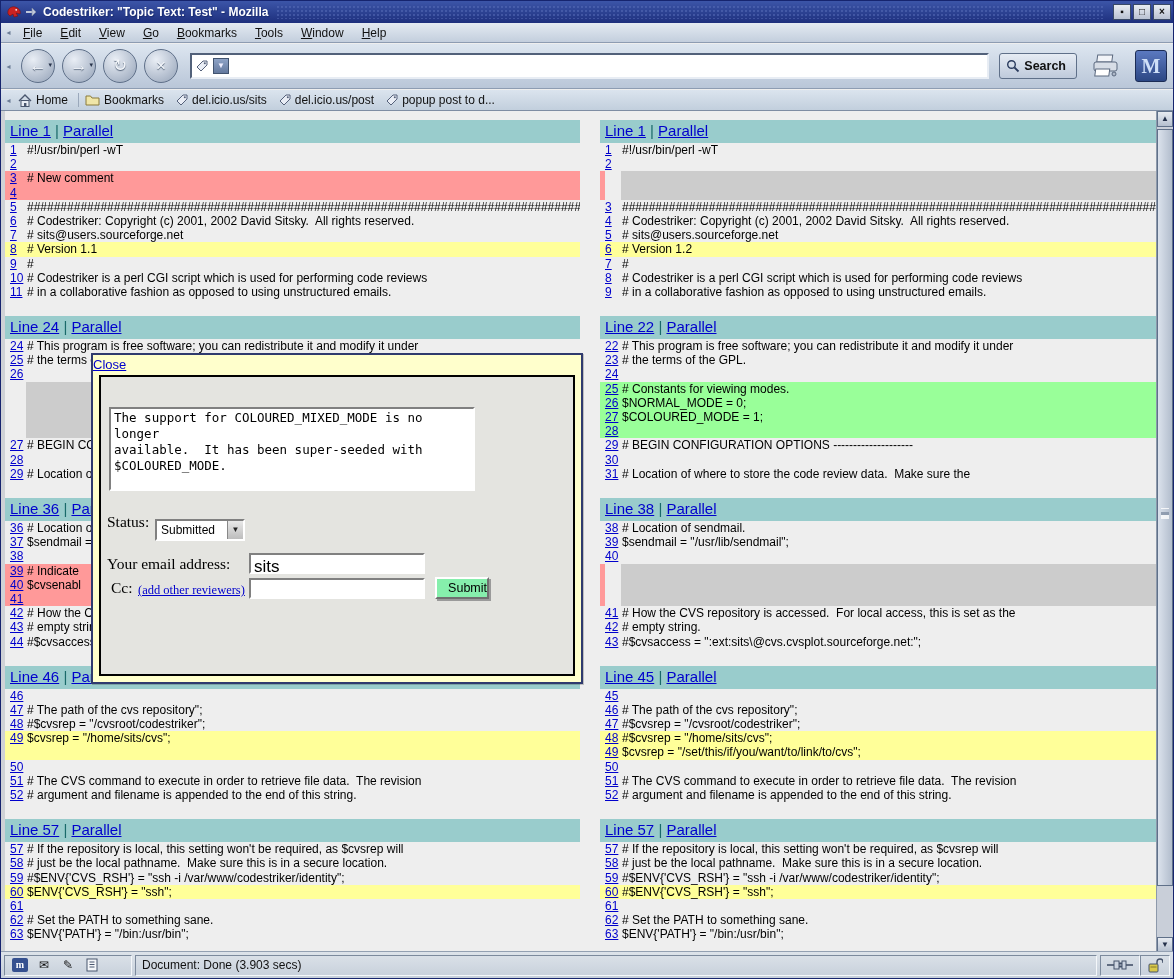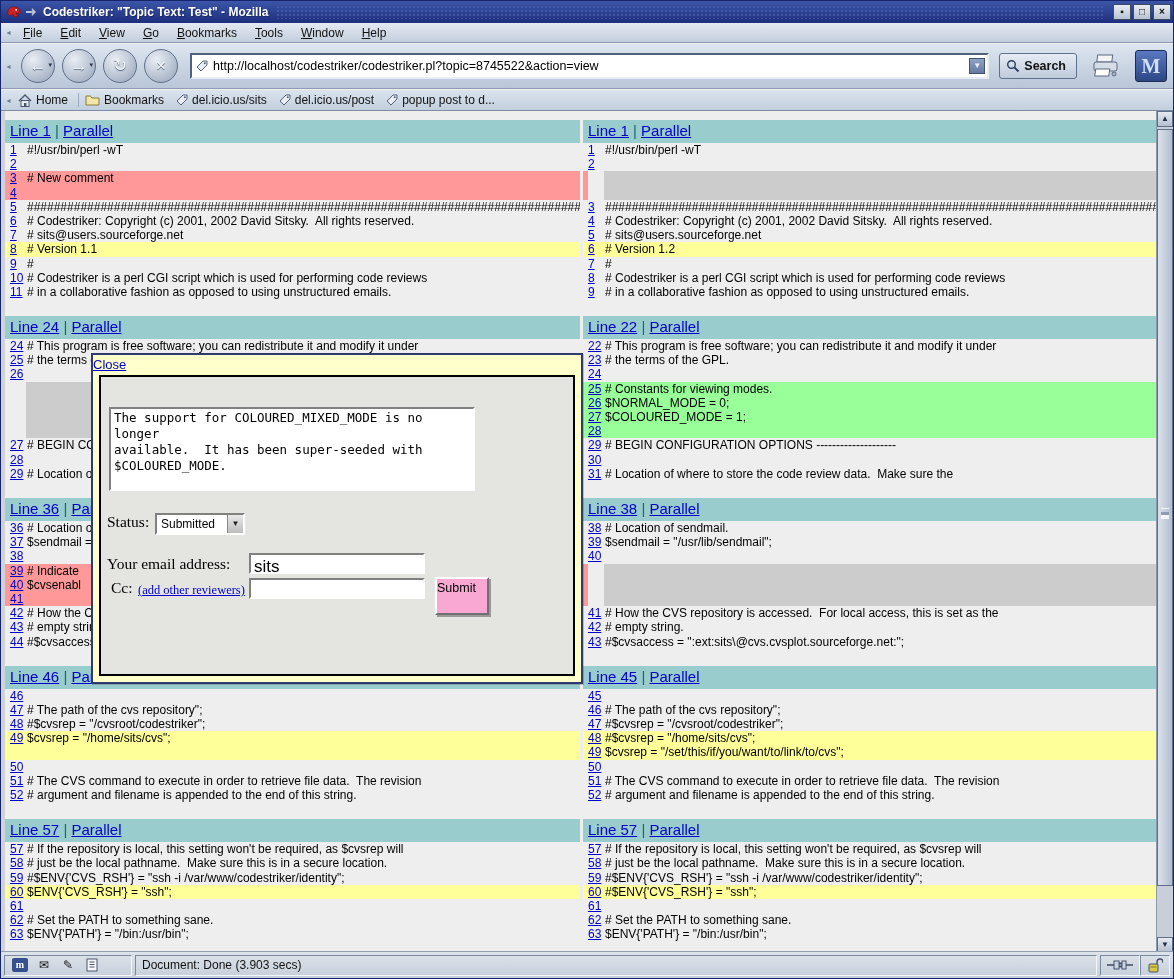--- a/index.html
+++ b/index.html
@@ -80,21 +80,21 @@
   }
   .bm-item { display:flex; align-items:center; gap:4px; padding:1px 8px 1px 4px; white-space:nowrap; }
   .bm-sep { width:1px; height:14px; background:#9aa8bb; margin:0 2px; }
 
   
   .content {
     position:absolute; left:0; top:110px; width:1157px; height:842px;
     background:#eeeeee; border-left:4px solid #cfd2d6; overflow:hidden;
   }
   .cols { padding-top:9px; }
-  .section { display:flex; margin-bottom:17px; }
+  .section { display:flex; margin-bottom:17px;gap:17px; }
   .col { width:575px; flex:0 0 575px; overflow:hidden; }
   .col.left { margin-right:3px; }
   .sec-header {
     height:23px; background:#99cccc; font-size:15px; padding:2px 0 0 5px;
     white-space:nowrap;
   }
   .sec-header a { color:#0000cc; text-decoration:underline; }
   .sec-header .sep { color:#1a6a6a; }
   .row { height:14.2px; display:flex; font-size:12px; line-height:14px; }
   .row .ln { width:22px; flex:0 0 22px; padding-left:5px; color:#0000cc; text-decoration:underline; overflow:hidden; }
@@ -156,43 +156,43 @@
   }
   .comment-box {
     position:absolute; left:8px; top:30px; width:366px; height:84px;
     background:#fff; border-top:2px solid #808080; border-left:2px solid #808080;
     border-bottom:2px solid #fff; border-right:2px solid #fff;
     font-family:"DejaVu Sans Mono", monospace; font-size:12.5px; line-height:16px;
     white-space:pre-wrap; padding:1px 3px; color:#000; overflow:hidden;
   }
   .serif-label { font-family:"Liberation Serif", serif; font-size:15.5px; color:#000; position:absolute; }
   .status-select {
-    position:absolute; left:54px; top:136px; width:90px; height:22px;
+    position:absolute; left:54px; top:142px; width:90px; height:22px;
     background:#fff; border-top:2px solid #808080; border-left:2px solid #808080;
     border-bottom:2px solid #fff; border-right:2px solid #fff;
     font-size:12px; display:flex; align-items:center; padding-left:4px;
   }
   .status-select .sel-arrow {
     position:absolute; right:0; top:0; bottom:0; width:16px;
     background:linear-gradient(#e8e8e8,#bdbdbd); border-left:1px solid #888;
     font-size:8px; text-align:center; line-height:18px; color:#222;
   }
   .text-input {
     position:absolute; background:#fff; width:176px; height:21px;
     border-top:2px solid #808080; border-left:2px solid #808080;
     border-bottom:2px solid #fff; border-right:2px solid #fff;
     font-size:17px; padding:2px 3px; font-family:"Liberation Sans", sans-serif;
   }
   .cc-link { position:absolute; left:37px; top:206px; font-family:"Liberation Serif", serif;
     font-size:12.5px; color:#0000cc; text-decoration:underline; }
   .submit-btn {
-    position:absolute; left:334px; top:200px; width:54px; height:38px;
-    background:#f9a8d4; border-top:2px solid #fff; border-left:2px solid #fff;
+    position:absolute; left:334px; top:200px; width:54px; height:22px;
+    background:#86efac; border-top:2px solid #fff; border-left:2px solid #fff;
     border-bottom:2px solid #707070; border-right:2px solid #707070;
-    font-size:12.5px; text-align:left; line-height:19px; color:#000;
+    font-size:12.5px; text-align:right; line-height:19px; color:#000;
     box-shadow:2px 2px 0 #9a9a9a;
   }
   svg { display:block; }
 </style>
 </head>
 <body>
 
 <div class="titlebar">
   <svg class="app-icon" viewBox="0 0 16 14">
     <path d="M2 9 C1 4 5 1 9 2 C13 3 15 6 14 9 L10 8 L12 11 L8 12 L7 9 L4 11 Z" fill="#cc2222" stroke="#7a0f0f" stroke-width="0.6"></path>
@@ -222,21 +222,20 @@
   <div class="navbtn">
     <span>→</span><span class="dropmark">▾</span>
   </div>
   <div class="navbtn"><span>↻</span></div>
   <div class="navbtn"><span>×</span></div>
   <div class="urlbox">
     <svg class="url-icon" width="12" height="12" viewBox="0 0 12 12">
       <path d="M1 7 L7 1 L11 1 L11 5 L5 11 Z" fill="#e9edf5" stroke="#55617a" stroke-width="1"></path>
       <circle cx="8.8" cy="3.2" r="1" fill="#55617a"></circle>
     </svg>
-    <span class="url-text">http://localhost/codestriker/codestriker.pl?topic=8745522&amp;action=view</span>
     <div class="url-drop">▼</div>
   </div>
   <div class="searchbtn">
     <svg width="14" height="14" viewBox="0 0 14 14">
       <circle cx="5.5" cy="5.5" r="3.8" fill="none" stroke="#2b3c5e" stroke-width="1.4"></circle>
       <line x1="8.5" y1="8.5" x2="12.5" y2="12.5" stroke="#2b3c5e" stroke-width="1.8"></line>
     </svg>
     <span>Search</span>
   </div>
   <svg class="printer-icon" viewBox="0 0 30 26">

